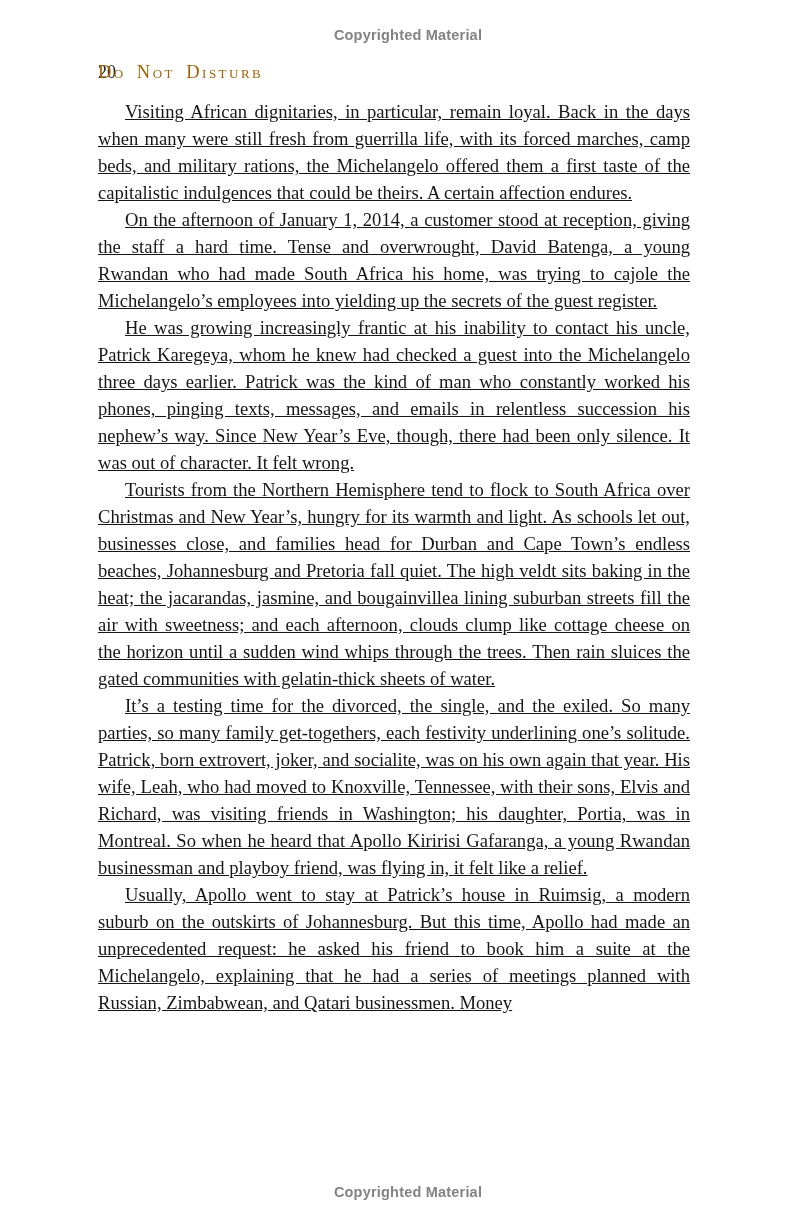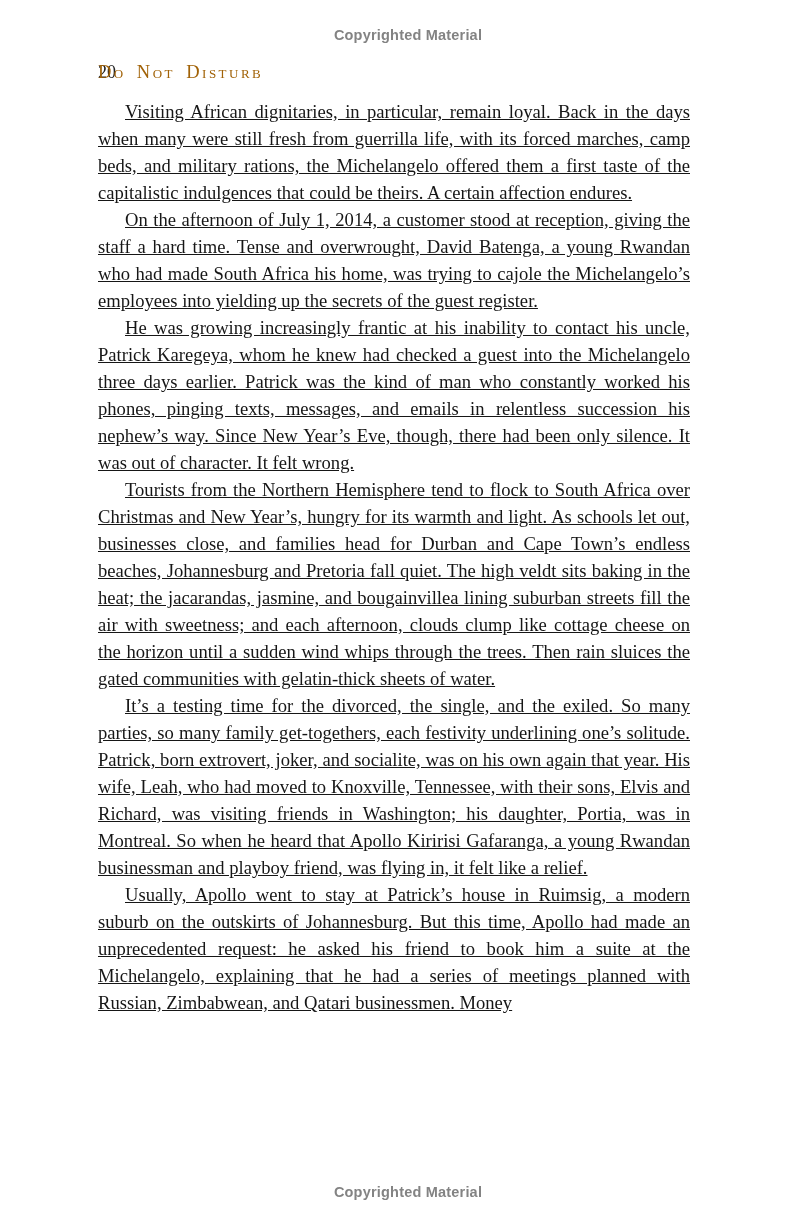--- a/index.html
+++ b/index.html
@@ -81,21 +81,21 @@
 
   <div class="copyright copyright-top">Copyrighted Material</div>
 
   <div class="header">
     <span class="page-number">20</span>
     <span class="running-head">Do Not Disturb</span>
   </div>
 
   <div class="textblock">
     <p>Visiting African dignitaries, in particular, remain loyal. Back in the days when many were still fresh from guerrilla life, with its forced marches, camp beds, and military rations, the Michelangelo offered them a first taste of the capitalistic indulgences that could be theirs. A certain affection endures.</p>
-    <p>On the afternoon of July 1, 2014, a customer stood at reception, giving the staff a hard time. Tense and overwrought, David Batenga, a young Rwandan who had made South Africa his home, was trying to cajole the Michelangelo’s employees into yielding up the secrets of the guest register.</p>
+    <p>On the afternoon of January 1, 2014, a customer stood at reception, giving the staff a hard time. Tense and overwrought, David Batenga, a young Rwandan who had made South Africa his home, was trying to cajole the Michelangelo’s employees into yielding up the secrets of the guest register.</p>
     <p>He was growing increasingly frantic at his inability to contact his uncle, Patrick Karegeya, whom he knew had checked a guest into the Michelangelo three days earlier. Patrick was the kind of man who constantly worked his phones, pinging texts, messages, and emails in relentless succession his nephew’s way. Since New Year’s Eve, though, there had been only silence. It was out of character. It felt wrong.</p>
     <p>Tourists from the Northern Hemisphere tend to flock to South Africa over Christmas and New Year’s, hungry for its warmth and light. As schools let out, businesses close, and families head for Durban and Cape Town’s endless beaches, Johannesburg and Pretoria fall quiet. The high veldt sits baking in the heat; the jacarandas, jasmine, and bougainvillea lining suburban streets fill the air with sweetness; and each afternoon, clouds clump like cottage cheese on the horizon until a sudden wind whips through the trees. Then rain sluices the gated communities with gelatin-thick sheets of water.</p>
     <p>It’s a testing time for the divorced, the single, and the exiled. So many parties, so many family get-togethers, each festivity underlining one’s solitude. Patrick, born extrovert, joker, and socialite, was on his own again that year. His wife, Leah, who had moved to Knoxville, Tennessee, with their sons, Elvis and Richard, was visiting friends in Washington; his daughter, Portia, was in Montreal. So when he heard that Apollo Kiririsi Gafaranga, a young Rwandan businessman and playboy friend, was flying in, it felt like a relief.</p>
     <p>Usually, Apollo went to stay at Patrick’s house in Ruimsig, a modern suburb on the outskirts of Johannesburg. But this time, Apollo had made an unprecedented request: he asked his friend to book him a suite at the Michelangelo, explaining that he had a series of meetings planned with Russian, Zimbabwean, and Qatari businessmen. Money</p>
   </div>
 
   <div class="copyright copyright-bottom">Copyrighted Material</div>
 
 </div>
 

